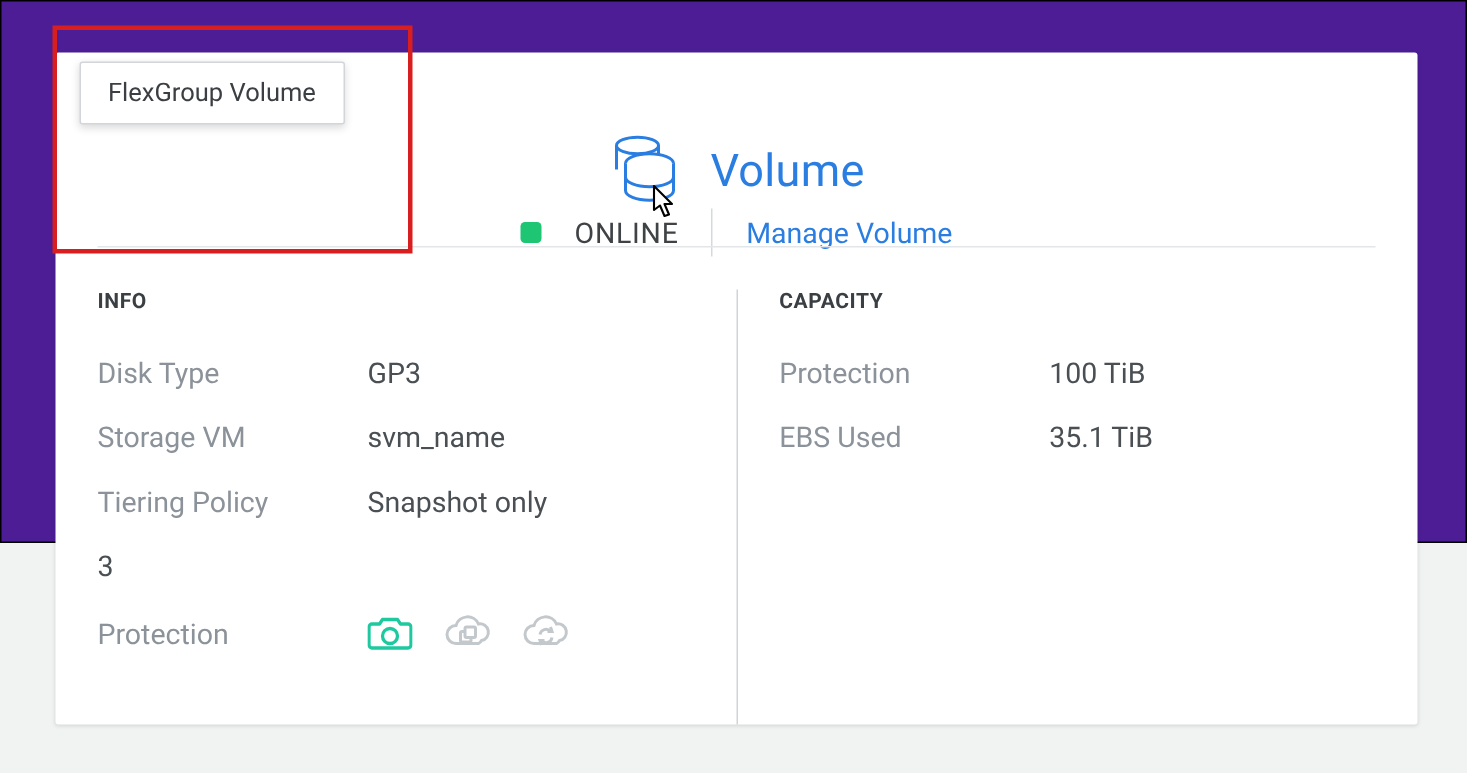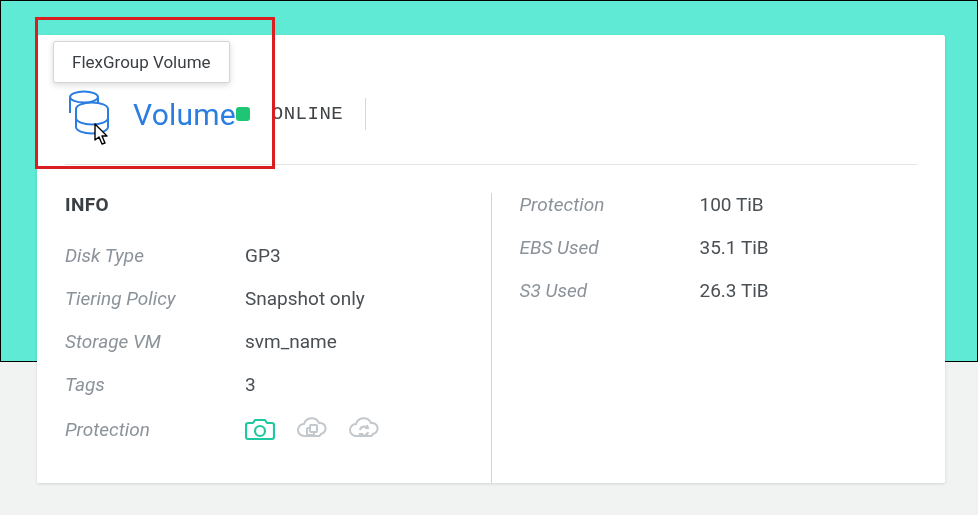--- a/index.html
+++ b/index.html
@@ -11,21 +11,21 @@
     width: 978px;
     height: 515px;
     overflow: hidden;
   }
   .stage {
     position: relative;
     width: 978px;
     height: 362px;
     box-sizing: border-box;
     border: 1px solid #000;
-    background: #5eead4;
+    background: #4c1d95;
   }
   .card {
     position: absolute;
     left: 36px;
     top: 34px;
     width: 908px;
     height: 448px;
     background: #ffffff;
     box-shadow: 0 1px 3px rgba(0,0,0,0.12);
     border-radius: 2px;
@@ -38,21 +38,22 @@
     height: 130px;
     padding: 0 28px;
   }
   .header-title-row {
     position: absolute;
     left: 28px;
     right: 28px;
     top: 54px;
     display: flex;
     align-items: center;
-    justify-content: flex-start;
+    justify-content: center;
+    flex-direction: column;
   }
   .title-left {
     display: flex;
     align-items: center;
     gap: 18px;
   }
   .vol-icon-wrap {
     position: relative;
     width: 50px;
     height: 50px;
@@ -72,21 +73,20 @@
   }
   .title-right {
     display: flex;
     align-items: center;
     gap: 22px;
   }
   .status {
     display: flex;
     align-items: center;
     gap: 22px;
-    font-family: Liberation Mono, monospace;
   }
   .status-dot {
     width: 14px;
     height: 14px;
     border-radius: 3px;
     background: #1ec674;
   }
   .status-text {
     font-size: 19px;
     color: #404346;
@@ -124,36 +124,35 @@
     flex: 1 1 0;
     min-width: 0;
   }
   .col-divider {
     width: 1px;
     background: #cfd4d8;
     margin: 0 28px;
     align-self: stretch;
   }
   .section-title {
-    font-size: 19px;
+    font-size: 14px;
     font-weight: 700;
     color: #3a3f44;
     letter-spacing: .4px;
     margin-bottom: 28px;
   }
   .row {
     display: flex;
     align-items: center;
     margin-bottom: 20px;
     font-size: 19px;
   }
   .row .label {
     width: 180px;
     color: #8b9299;
-    font-style: italic;
   }
   .row .value {
     color: #4a4f54;
   }
   .protection-icons {
     display: flex;
     align-items: center;
     gap: 20px;
   }
   .protection-icons svg { display:block; }
@@ -221,44 +220,44 @@
           </div>
           <span class="title-text">Volume</span>
         </div>
 
         <div class="title-right">
           <div class="status">
             <span class="status-dot"></span>
             <span class="status-text">ONLINE</span>
           </div>
           <div class="vsep"></div>
+          <span class="manage-link">Manage Volume</span>
         </div>
       </div>
       <div class="header-hr"></div>
     </div>
 
     <div class="body">
 
       <div class="col">
         <div class="section-title">INFO</div>
 
         <div class="row">
           <span class="label">Disk Type</span>
           <span class="value">GP3</span>
         </div>
         <div class="row">
+          <span class="label">Storage VM</span>
+          <span class="value">svm_name</span>
+        </div>
+        <div class="row">
           <span class="label">Tiering Policy</span>
           <span class="value">Snapshot only</span>
         </div>
         <div class="row">
-          <span class="label">Storage VM</span>
-          <span class="value">svm_name</span>
-        </div>
-        <div class="row">
-          <span class="label">Tags</span>
           <span class="value">3</span>
         </div>
         <div class="row">
           <span class="label">Protection</span>
           <span class="value protection-icons">
 
             <span>
               <svg width="30" height="26" viewBox="0 0 30 26">
                 <path d="M3 7 h5 l2 -3 h10 l2 3 h5 a2 2 0 0 1 2 2 v12 a2 2 0 0 1 -2 2 H3 a2 2 0 0 1 -2 -2 V9 a2 2 0 0 1 2 -2 Z" fill="none" stroke="#1ec9a0" stroke-width="2.2" stroke-linejoin="round"></path>
                 <circle cx="15" cy="15" r="5" fill="none" stroke="#1ec9a0" stroke-width="2.2"></circle>
@@ -282,30 +281,27 @@
                 <polyline points="14,21 13,18 16,18" fill="none" stroke="#c3c8cc" stroke-width="2"></polyline>
               </svg>
             </span>
           </span>
         </div>
       </div>
 
       <div class="col-divider"></div>
 
       <div class="col">
+        <div class="section-title">CAPACITY</div>
 
         <div class="row">
           <span class="label">Protection</span>
           <span class="value">100 TiB</span>
         </div>
         <div class="row">
           <span class="label">EBS Used</span>
           <span class="value">35.1 TiB</span>
         </div>
-        <div class="row">
-          <span class="label">S3 Used</span>
-          <span class="value">26.3 TiB</span>
-        </div>
       </div>
     </div>
 
   </div>
 </div>
 
 </body></html>

